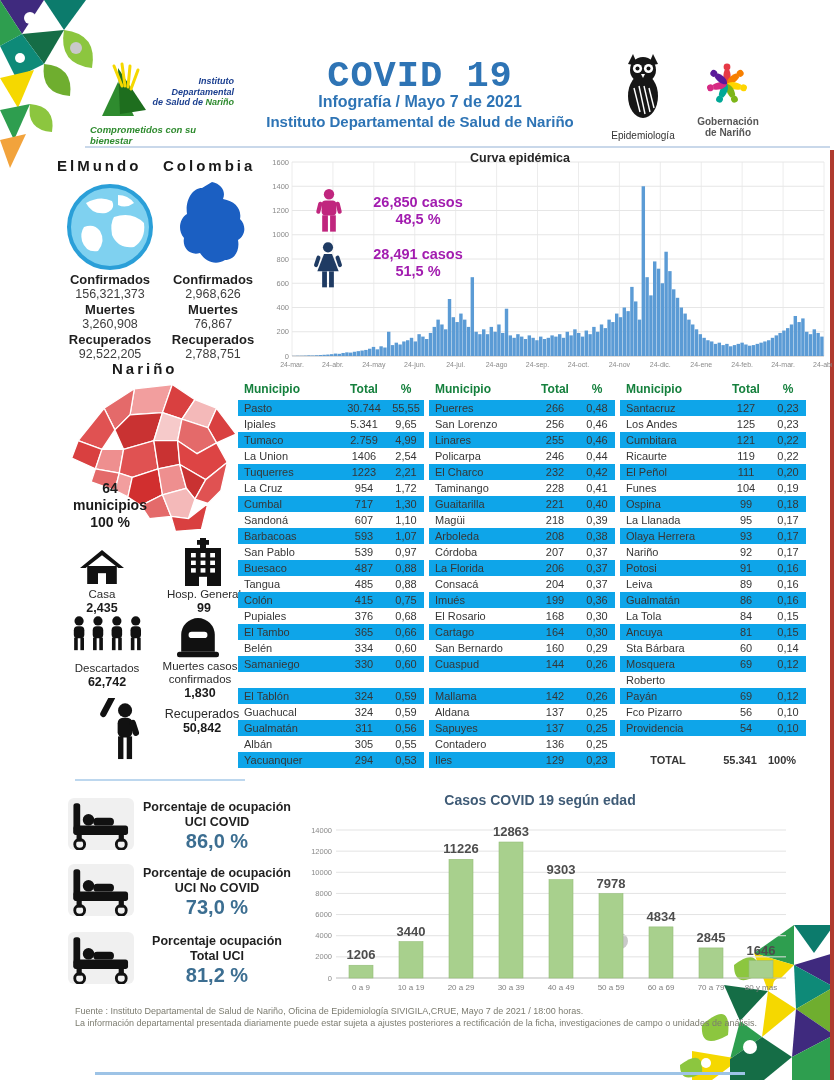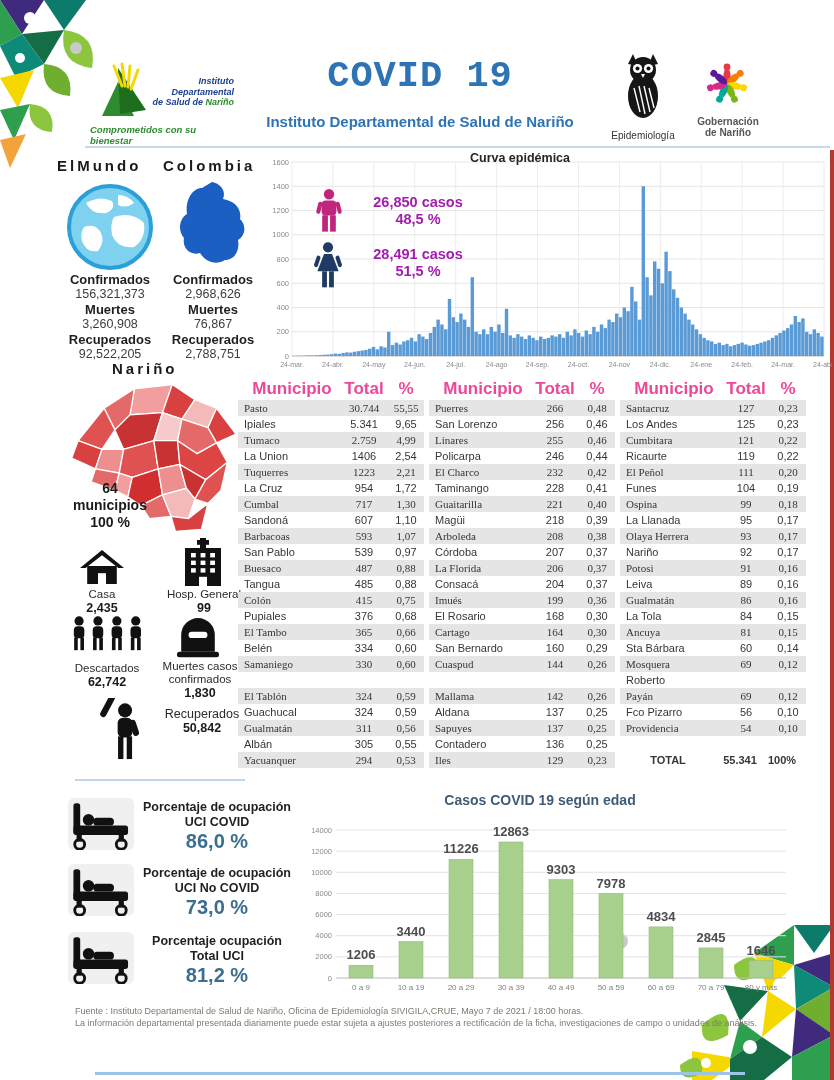--- a/index.html
+++ b/index.html
@@ -30,22 +30,22 @@
   .sex-line{font-size:14.5px;font-weight:bold;color:#a21caf;line-height:17px;}
   
   .twrap{display:flex;gap:5px;}
   .tgroup{width:186px;}
   .trow{display:flex;height:16px;align-items:center;}
   .trow.thead{height:22px;}
   .trow .c-name{width:96px;padding-left:6px;font-size:11px;color:#363636;
                 white-space:nowrap;overflow:hidden;}
   .trow .c-tot{width:48px;text-align:center;font-size:11px;color:#363636;}
   .trow .c-pct{width:36px;text-align:center;font-size:11px;color:#363636;}
-  .trow.thead .c-name,.trow.thead .c-tot,.trow.thead .c-pct{font-weight:bold;font-size:17px;color:#ec4899;text-align:center;}
-  .trow.shade{background:#e5e5e5;font-family:Liberation Serif, serif;}
+  .trow.thead .c-name,.trow.thead .c-tot,.trow.thead .c-pct{font-weight:bold;font-size:12px;color:#15803d;}
+  .trow.shade{background:#0ea5e9;}
   .trow.total-row .c-name{font-weight:bold;text-align:center;padding-left:0;}
   .trow.total-row .c-tot,.trow.total-row .c-pct{font-weight:bold;}
   
   .uci-line{font-size:12.5px;font-weight:bold;color:#1f1f1f;line-height:14.5px;}
   .uci-val{font-size:20px;font-weight:bold;color:#3c6e91;line-height:24px;}
   .bed-bg{background:#f0f0f0;border-radius:6px;}
   
   .age-title{font-size:14px;font-weight:bold;color:#3f5b76;}
   
   .foot{font-size:9px;color:#7c7c70;line-height:11.5px;}
@@ -113,20 +113,21 @@
     </g>
   </svg>
   <div class="abs logo-txt" style="left:152px;top:76px;width:82px">
     <div>Instituto</div>
     <div>Departamental</div>
     <div><span>de Salud de </span><span class="grn">Nariño</span></div>
   </div>
   <div class="abs logo-tag" style="left:90px;top:124px;width:150px">Comprometidos con su bienestar</div>
 
   <div class="abs title-main ctr" style="left:300px;top:55px;width:240px">COVID 19</div>
+  <div class="abs title-sub ctr" style="left:280px;top:93px;width:280px">Infografía / Mayo 7 de 2021</div>
   <div class="abs title-sub2 ctr" style="left:240px;top:113px;width:360px">Instituto Departamental de Salud de Nariño</div>
 
   <svg class="abs" style="left:616px;top:54px" width="54" height="74">
     <g fill="#161616">
       <polygon points="12,10 17,0 22,12"></polygon>
       <polygon points="32,12 37,0 42,10"></polygon>
       <circle cx="27" cy="16" r="13"></circle>
       <ellipse cx="27" cy="42" rx="15" ry="22"></ellipse>
     </g>
     <circle cx="21.5" cy="14.5" r="4.6" fill="#fff"></circle>

